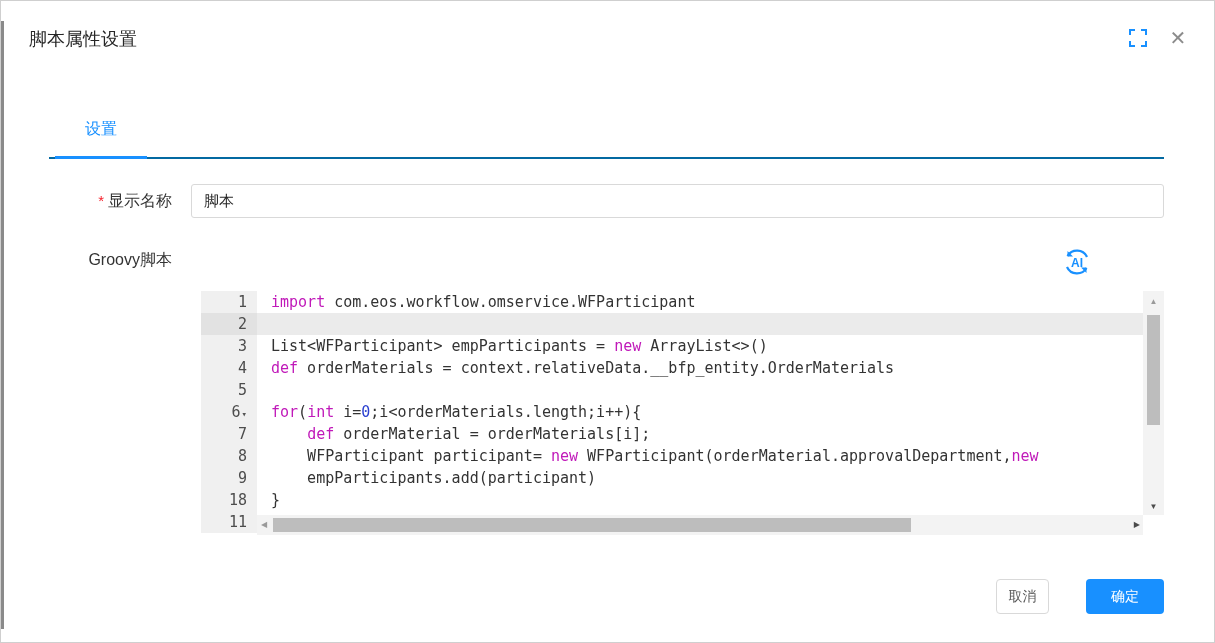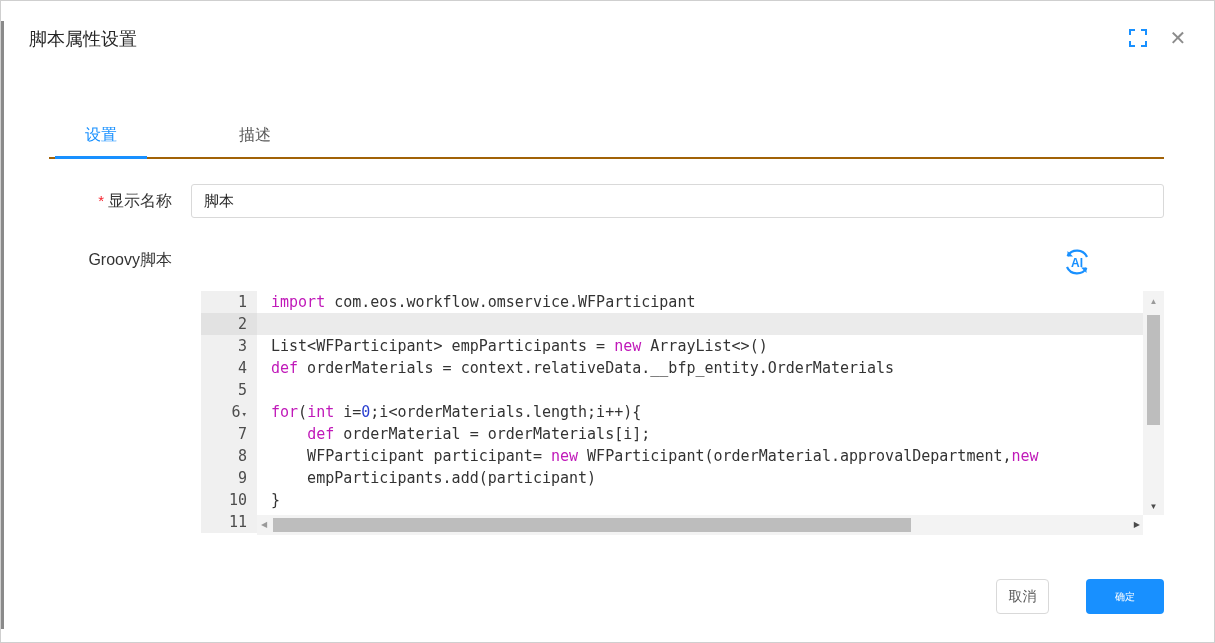--- a/index.html
+++ b/index.html
@@ -8,21 +8,21 @@
   .screen{position:relative;width:1215px;height:643px;background:#fff;border:1px solid #cfcfcf;
           border-radius:0;overflow:hidden;color:#262626}
   .left-edge{position:absolute;left:0;top:20px;width:3px;height:608px;background:#8a8a8a}
   .dlg-title{position:absolute;left:28px;top:26px;font-size:18px;font-weight:500;color:#262626}
   .fs-btn{position:absolute;left:1126px;top:27px;width:22px;height:22px;background:none;border:none;
           cursor:pointer;color:var(--accent);padding:0}
   .close-btn{position:absolute;left:1164px;top:24px;width:26px;height:26px;background:none;border:none;
           cursor:pointer;color:#8c8c8c;font-size:20px;line-height:26px;text-align:center;padding:0}
   
   .tabstrip{position:absolute;left:48px;top:118px;width:1115px;height:40px;display:flex;
-            align-items:flex-end;border-bottom:2px solid #a16207}
+            border-bottom:2px solid #0369a1}
   .tab{width:92px;margin-left:6px;margin-right:56px;text-align:center;font-size:16px;color:#595959;
        padding-bottom:10px;margin-bottom:-2px;cursor:pointer;border-bottom:3px solid transparent}
   .tab.active{color:var(--accent);border-bottom-color:var(--accent);font-weight:500}
   
   .form-label{position:absolute;left:23px;width:148px;text-align:right;font-size:16px;color:#333}
   .lbl-name{top:190px}
   .lbl-groovy{top:249px}
   .req{color:#f5222d;margin-right:4px;font-size:15px}
   .name-input{position:absolute;left:190px;top:183px;width:973px;height:34px;border:1px solid #d9d9d9;
               border-radius:3px;font-size:15px;color:#262626;padding:0 12px;outline:none;
@@ -51,21 +51,21 @@
   .varrow.down{bottom:4px;color:#4a4a4a}
   .hscroll{position:absolute;left:56px;right:21px;bottom:0;height:20px;background:#f3f3f3}
   .hthumb{position:absolute;left:16px;top:3px;width:72%;height:14px;background:#bdbdbd}
   .harrow{position:absolute;top:0;height:20px;line-height:20px;font-size:8px;color:#4a4a4a}
   .harrow.left{left:4px;color:#9a9a9a}
   .harrow.right{right:3px}
   
   .btn-cancel{position:absolute;left:995px;top:578px;width:53px;height:35px;background:#fff;
       border:1px solid #d9d9d9;border-radius:4px;font-size:14px;color:#595959;cursor:pointer}
   .btn-ok{position:absolute;left:1085px;top:578px;width:78px;height:35px;background:var(--accent);
-      border:none;border-radius:4px;font-size:10px;color:#fff;cursor:pointer}
+      border:none;border-radius:4px;font-size:14px;color:#fff;cursor:pointer}
 </style>
 </head>
 <body>
 
 <div class="screen">
   <div class="left-edge"></div>
 
   <div class="dlg-title">脚本属性设置</div>
 
   <button class="fs-btn">
@@ -77,21 +77,20 @@
           <path d="M6 17 H1 V12"></path>
       </svg>
     </span>
   </button>
   <button class="close-btn">
     <span>✕</span>
   </button>
 
   <div class="tabstrip">
     <div class="tab active">设置</div>
-    <div class="tab">描述</div>
   </div>
 
   <div class="form-label lbl-name"><span class="req">*</span><span>显示名称</span></div>
   <input class="name-input" value="脚本" style="">
 
   <div class="form-label lbl-groovy">Groovy脚本</div>
 
   <button class="ai-btn">
     <span>
       <svg width="30" height="30" viewBox="0 0 30 30">
@@ -136,21 +135,21 @@
         </div>
         <div class="ed-row">
           <div class="ed-gutter">8</div>
           <div class="ed-code"><span>    WFParticipant participant= </span><span class="tok-kw">new</span><span> WFParticipant(orderMaterial.approvalDepartment,</span><span class="tok-kw">new</span></div>
         </div>
         <div class="ed-row">
           <div class="ed-gutter">9</div>
           <div class="ed-code"><span>    empParticipants.add(participant)</span></div>
         </div>
         <div class="ed-row">
-          <div class="ed-gutter">10</div>
+          <div class="ed-gutter">18</div>
           <div class="ed-code"><span>}</span></div>
         </div>
         <div class="ed-row">
           <div class="ed-gutter">11</div>
           <div class="ed-code"></div>
         </div>
       </div>
 
     <div class="vscroll">
       <div class="varrow up">▲</div>

